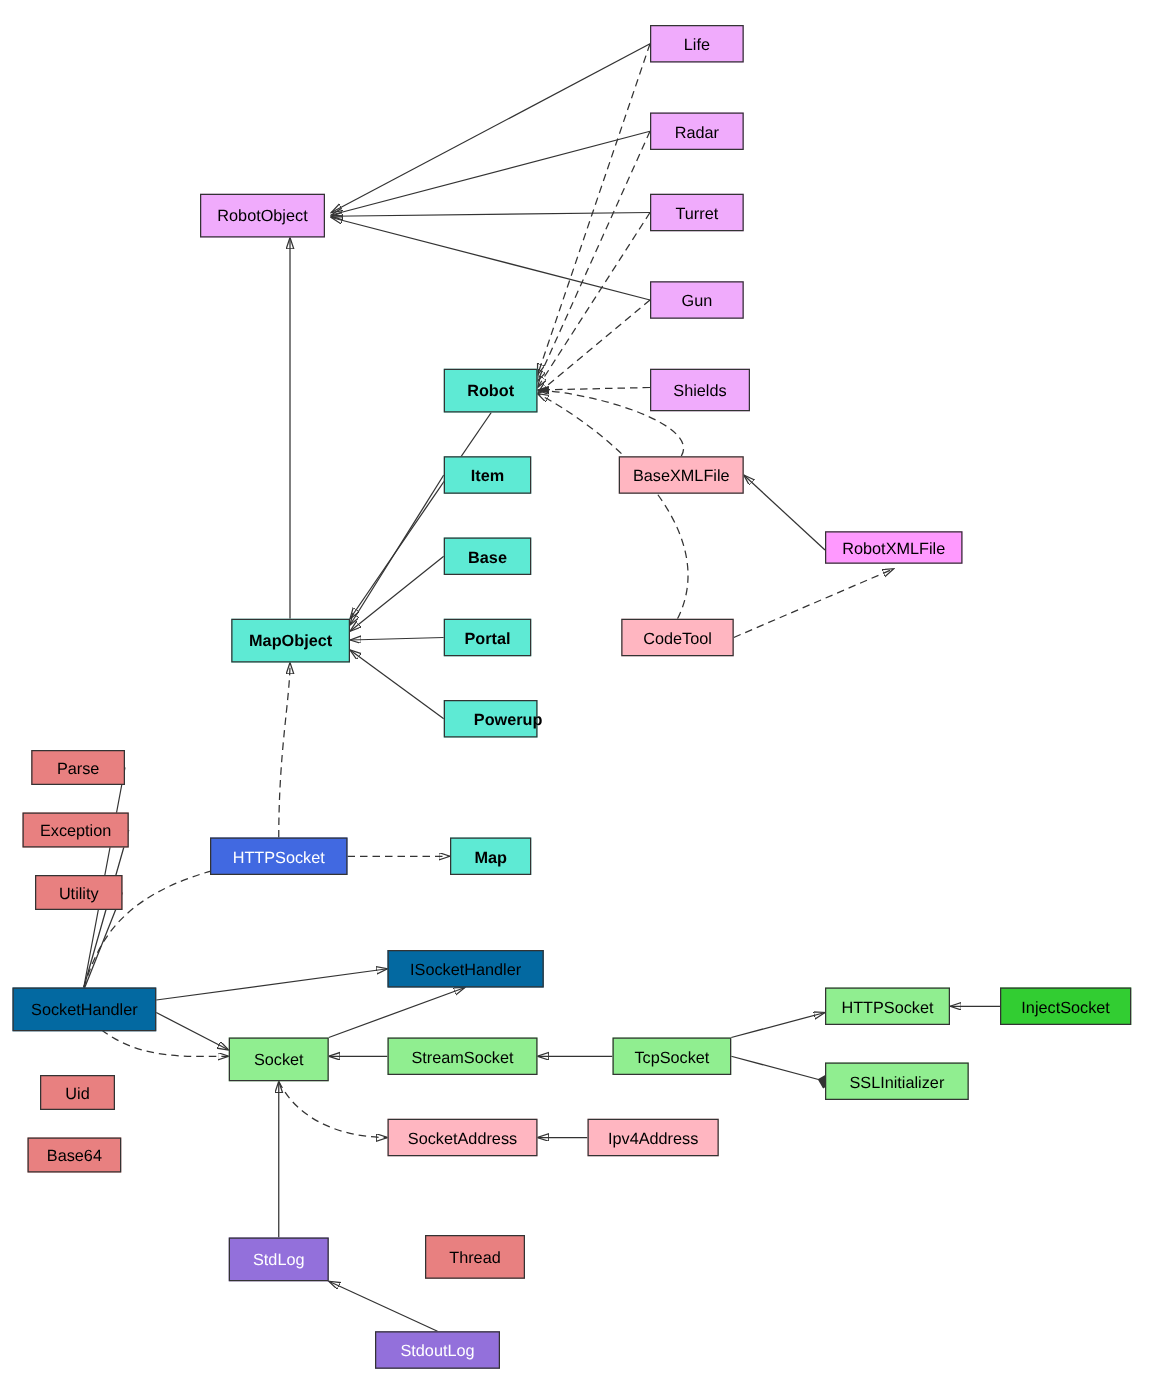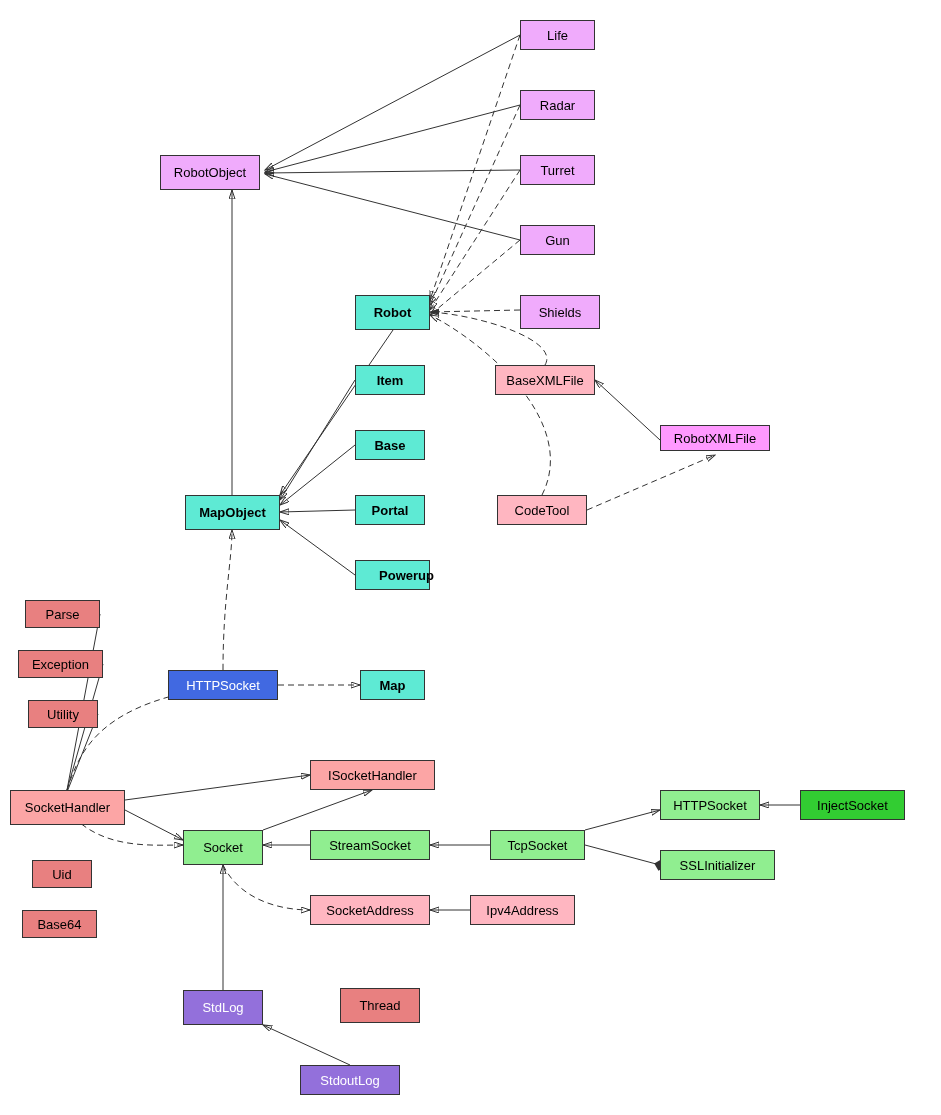--- a/index.html
+++ b/index.html
@@ -14,21 +14,21 @@
       text-align: center;
       padding: 4px 8px;
       min-width: 60px;
     }
 
     .cyan { background: #f0abfc; border-color: #333; }
     .yellow { background: #5eead4; border-color: #333; font-weight: bold; }
     .pink { background: #ffb6c1; border-color: #333; }
     .magenta { background: #ff99ff; border-color: #333; }
     .blue-dark { background: #4169e1; color: #fff; border-color: #333; }
-    .blue-light { background: #fca5a5; border-color: #333; }
+    .blue-light { background: #0369a1; border-color: #333; }
     .green { background: #90ee90; border-color: #333; }
     .salmon { background: #e88080; border-color: #333; color: #000; }
     .purple { background: #9370db; color: #ffffff; border-color: #333; }
     .green-bright { background: #32cd32; border-color: #333; }
 
     svg.connections {
       position: absolute;
       top: 0;
       left: 0;
       width: 941px;

